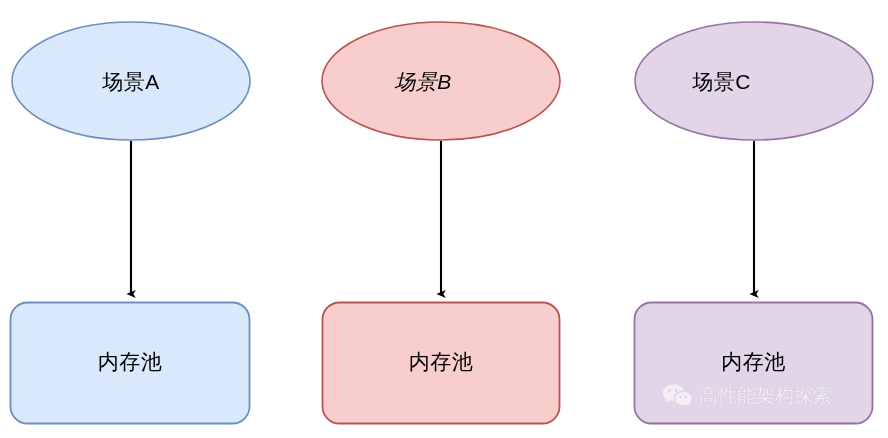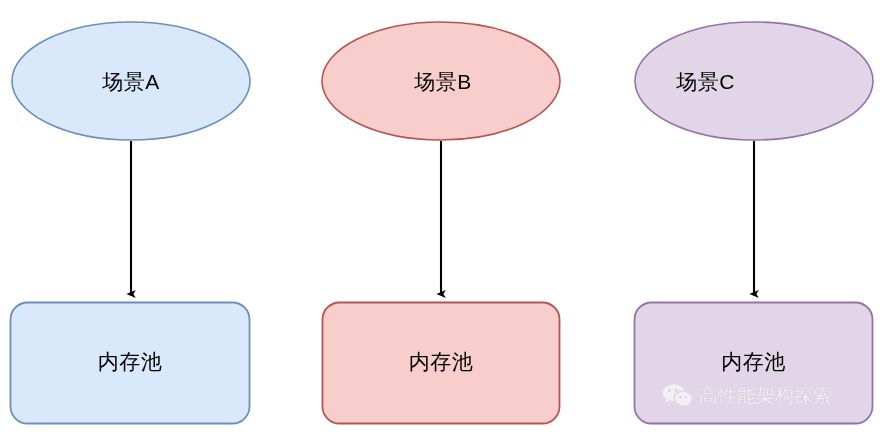--- a/index.html
+++ b/index.html
@@ -31,22 +31,22 @@
     text-align: center;
     color: #000000;
     font-size: 21px;
     line-height: 1.1;
     letter-spacing: 0.5px;
     white-space: nowrap;
     font-family: "Liberation Sans", "DejaVu Sans", sans-serif;
   }
   
   .ellipse-label-a { left: 12px;  top: 70px; width: 238px; }
-  .ellipse-label-b { left: 324px; top: 70px; width: 238px; }
-  .ellipse-label-c { left: 596px; top: 70px; width: 219px; }
+  .ellipse-label-b { left: 304px; top: 70px; width: 238px; font-style: italic; }
+  .ellipse-label-c { left: 612px; top: 70px; width: 219px; }
   
   .box-label-a { left: 10px;  top: 350px; width: 240px; }
   .box-label-b { left: 322px; top: 350px; width: 238px; }
   .box-label-c { left: 634px; top: 350px; width: 239px; }
 
   
   .watermark {
     position: absolute;
     left: 662px;
     top: 383px;

